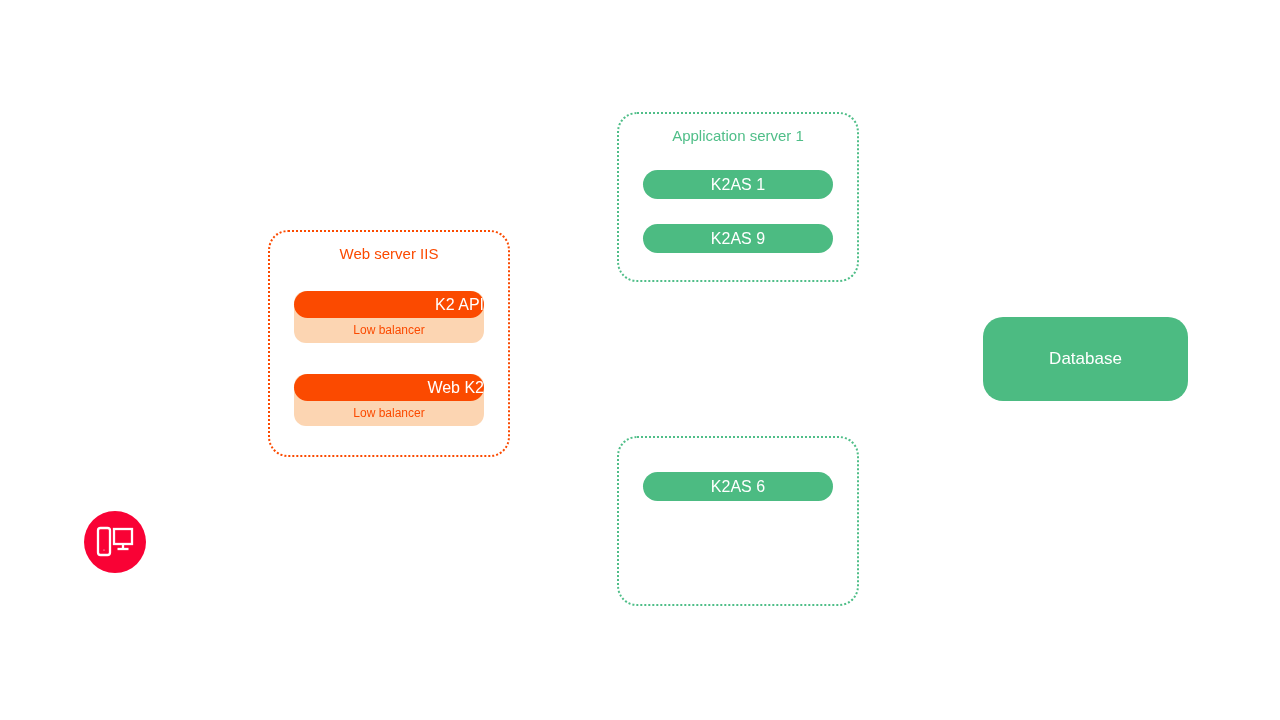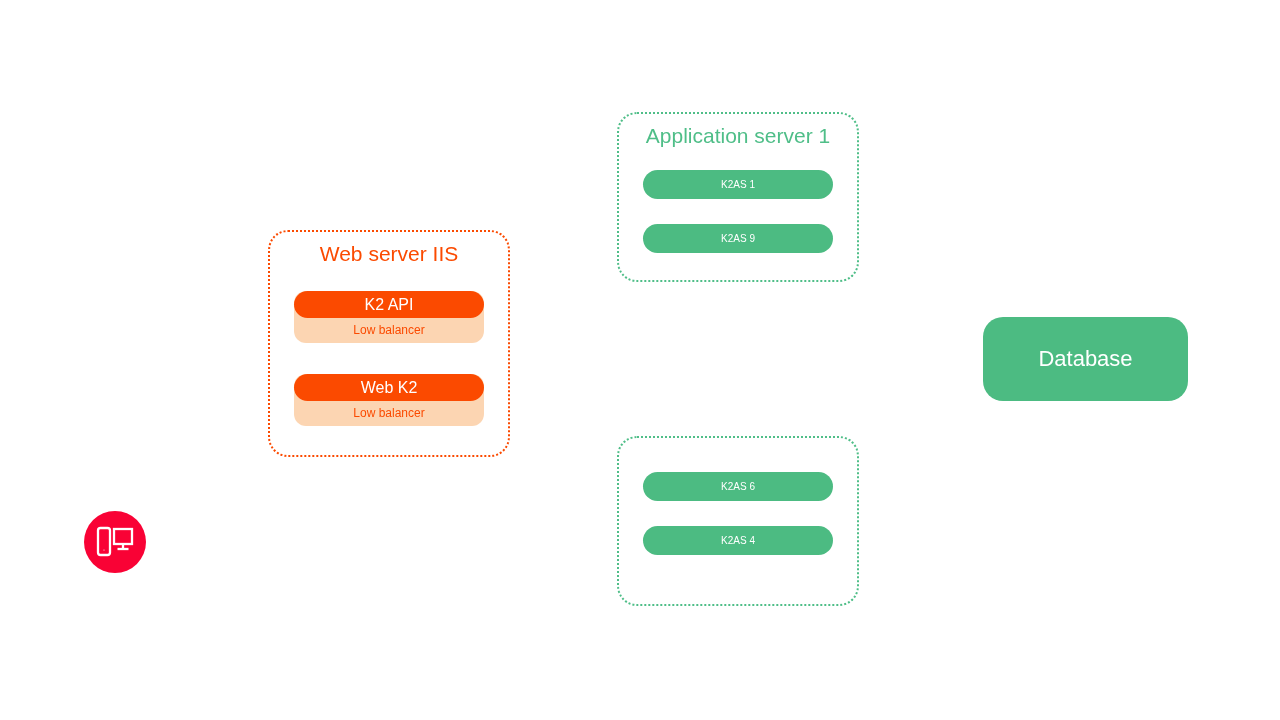--- a/index.html
+++ b/index.html
@@ -26,47 +26,47 @@
   
   .dotted-box{
     position:absolute; width:242px; border-radius:20px; background:#fff;
     text-align:center; padding-top:11px;
   }
   .dotted-box.web{ left:268px; top:230px; height:227px; border:2px dotted var(--orange); }
   .dotted-box.app{ left:617px; border:2px dotted var(--green-text); height:170px; }
   .dotted-box.app1{ top:112px; }
   .dotted-box.app2{ top:436px; }
 
-  .box-title{ font-size:21px; line-height:22px; white-space:nowrap; }
+  .box-title{ font-size:15px; line-height:22px; white-space:nowrap; }
   .box-title.orange{ color:var(--orange); }
   .box-title.green{ color:var(--green-text); }
 
   
   .comp{ width:190px; margin:0 auto; border-radius:12px; background:var(--orange-light); }
   .comp-1{ margin-top:26px; }
   .comp-2{ margin-top:31px; }
   .comp-pill{
     width:100%; height:27px; line-height:27px; border-radius:14px;
-    background:var(--orange); color:var(--white); font-size:16px;
+    background:var(--orange); color:var(--white); font-size:16px;text-align:right;
   }
   .comp-sub{ height:25px; line-height:25px; color:var(--orange); font-size:12px; }
 
   
   .node-pill{
     width:190px; height:29px; line-height:29px; margin:0 auto; border-radius:15px;
-    background:var(--green); color:var(--white); font-size:10px;
+    background:var(--green); color:var(--white); font-size:16px;
   }
   .node-1{ margin-top:23px; }
   .node-2{ margin-top:25px; }
 
   
   .db-node{
     position:absolute; left:983px; top:317px; width:205px; height:84px;
     border-radius:20px; background:var(--green); color:var(--white);
-    font-size:22px; display:flex; align-items:center; justify-content:center;
+    font-size:17px; display:flex; align-items:center; justify-content:center;
   }
 </style>
 </head>
 <body>
 
 <div class="canvas">
 
   <div class="client-circle">
     <svg width="38" height="32" viewBox="0 0 38 32" fill="none" stroke="#FFFFFF" stroke-width="2.3">
       <rect x="2" y="2" width="12" height="27" rx="2.5"></rect>
@@ -92,18 +92,17 @@
   </div>
 
   <div class="dotted-box app app1">
     <div class="box-title green">Application server 1</div>
     <div class="node-pill node-1">K2AS 1</div>
     <div class="node-pill node-2">K2AS 9</div>
   </div>
 
   <div class="dotted-box app app2">
     <div class="node-pill node-1">K2AS 6</div>
-    <div class="node-pill node-2">K2AS 4</div>
   </div>
 
   <div class="db-node">Database</div>
 
 </div>
 
 </body></html>

